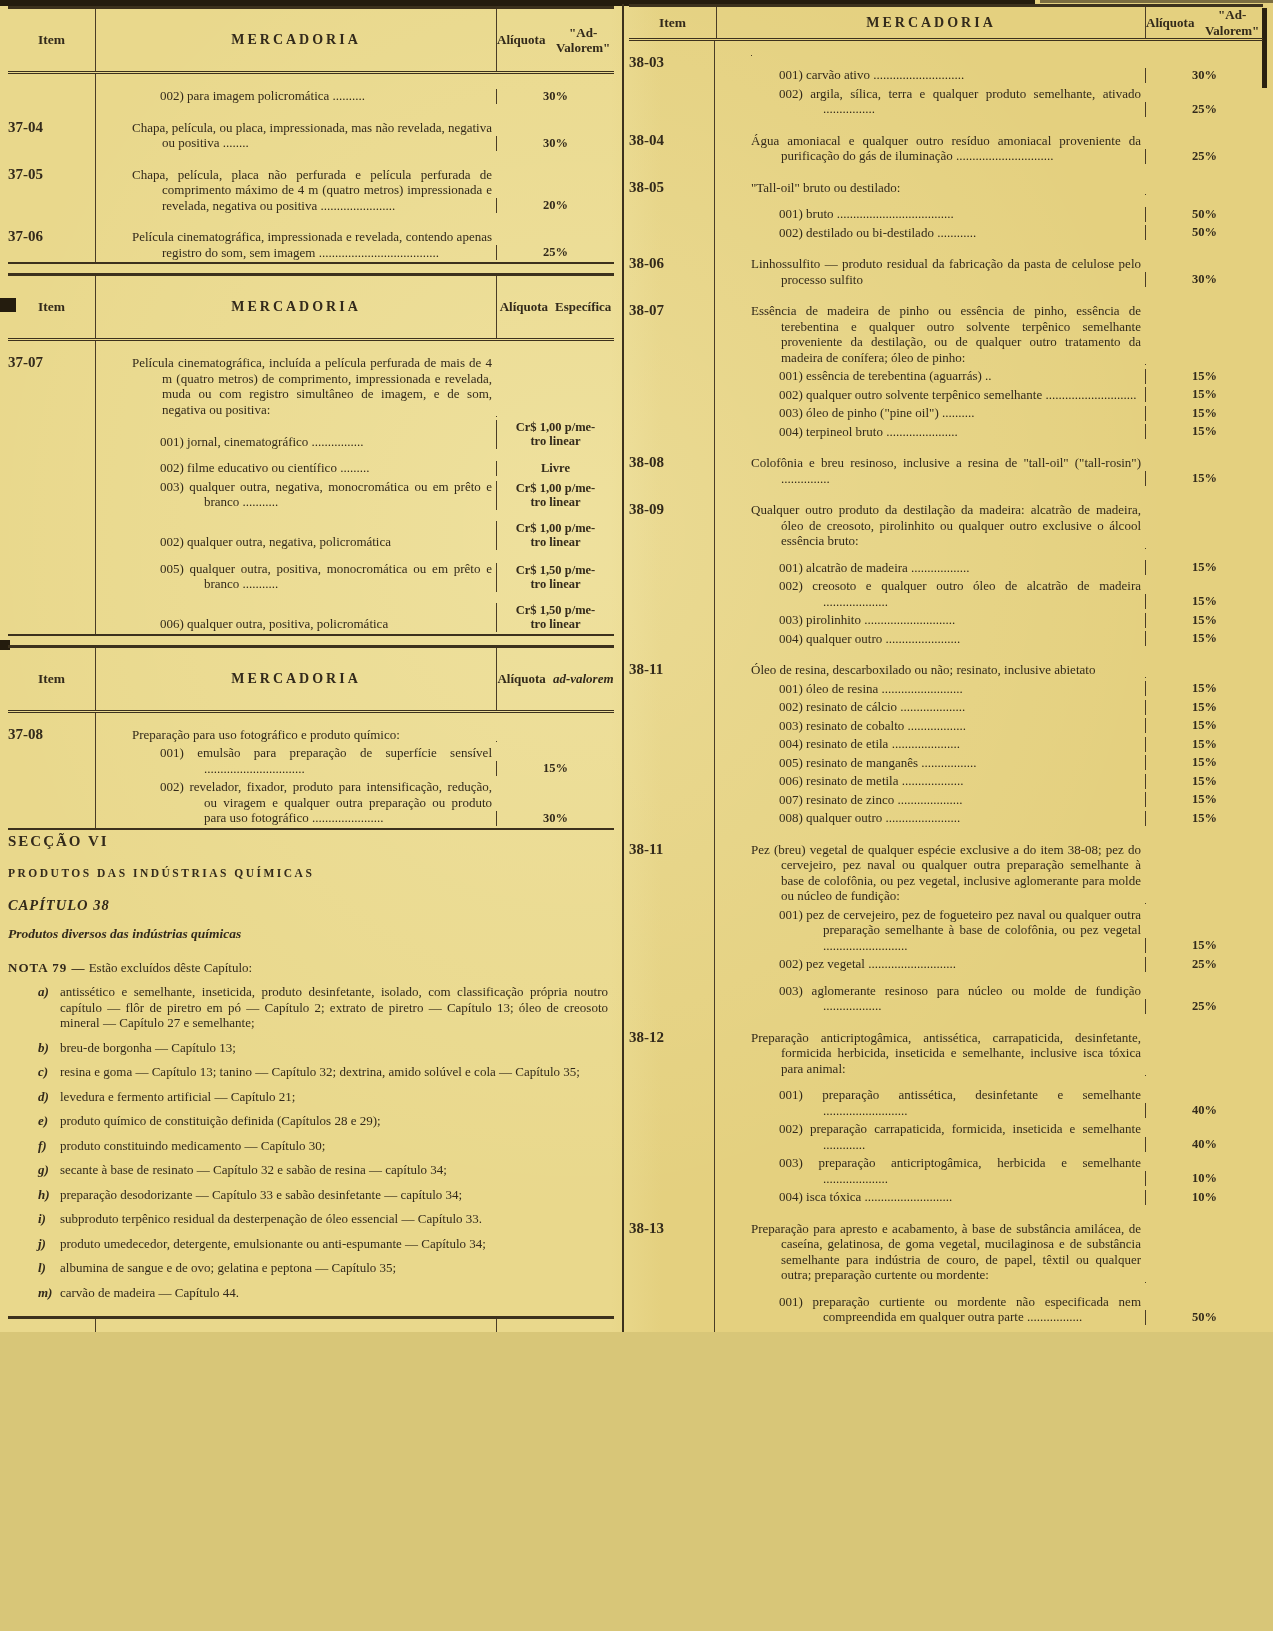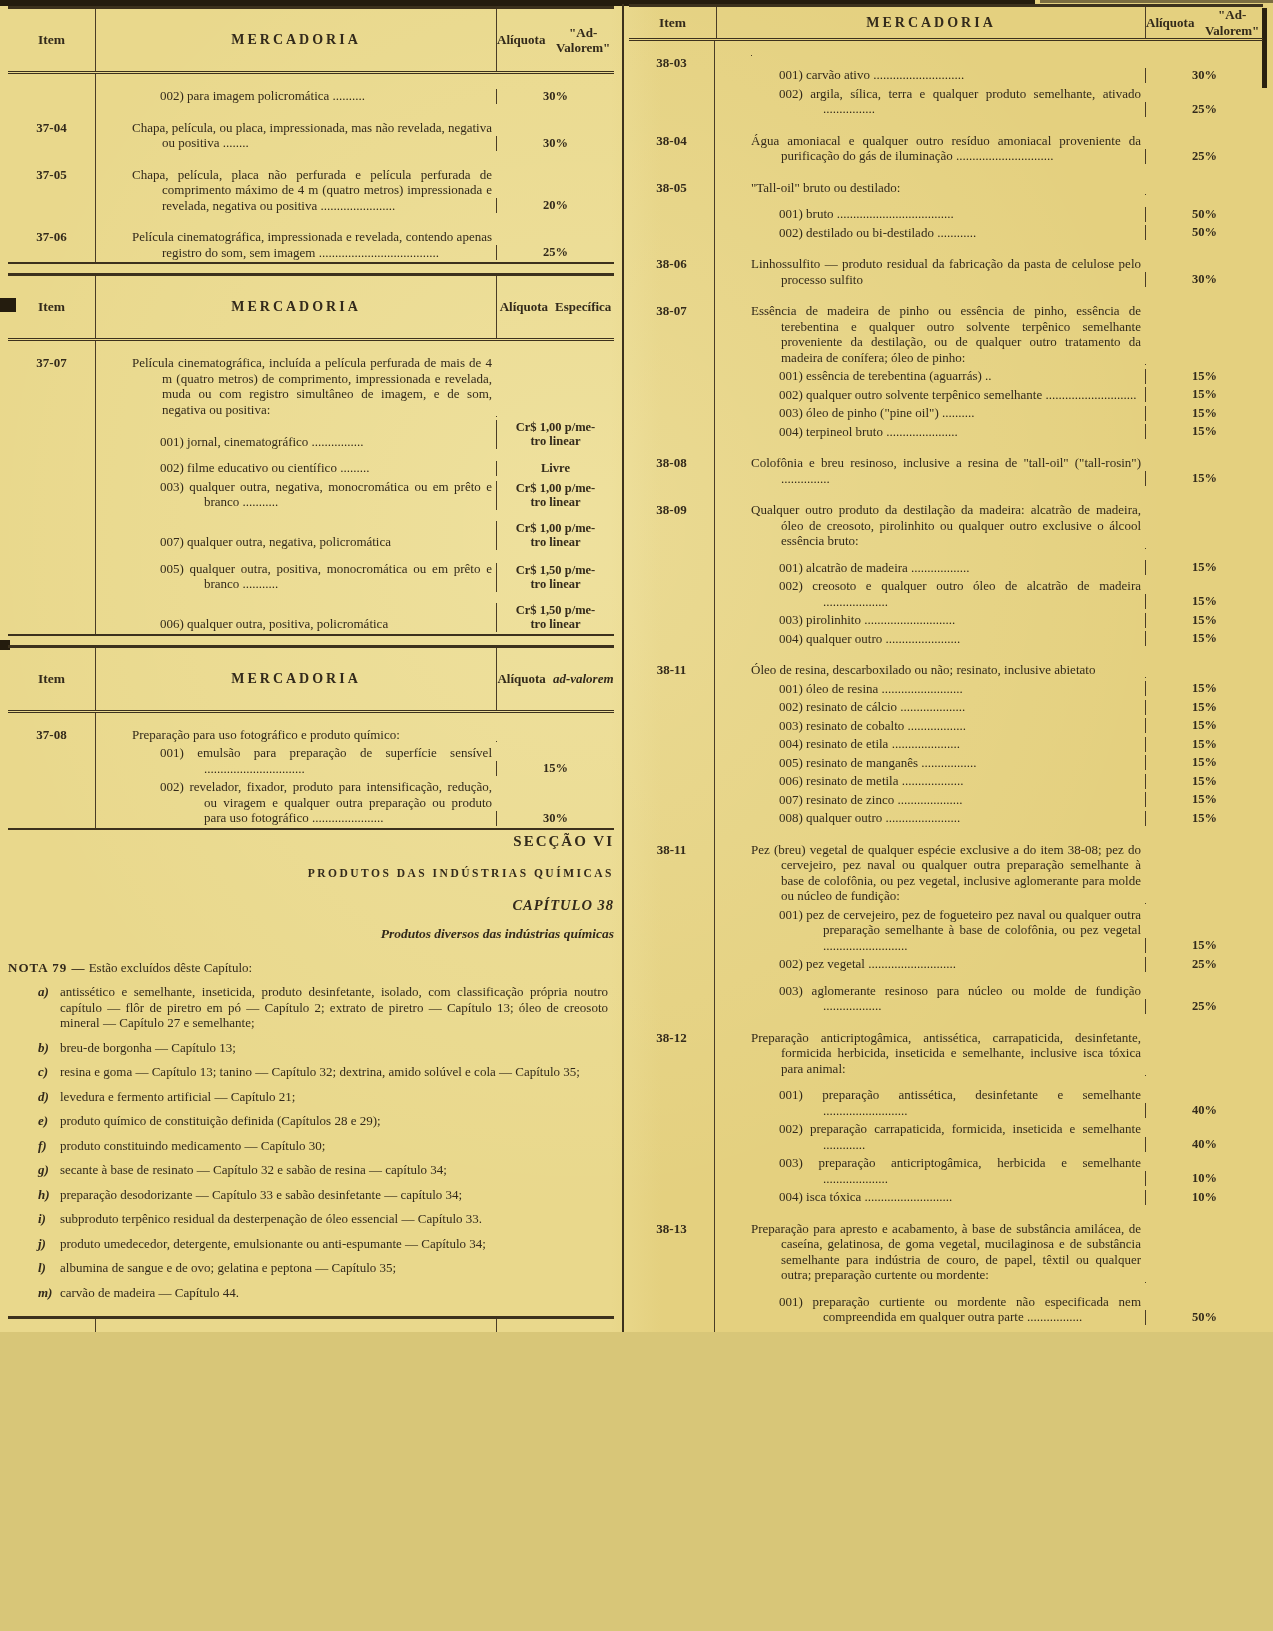--- a/index.html
+++ b/index.html
@@ -54,21 +54,21 @@
   .th-rate{
     width:118px;flex:none;border-left:1.8px solid var(--ink-soft);
     display:flex;flex-direction:row;align-items:center;justify-content:center;gap:7px;
     font-weight:bold;font-size:13px;text-align:center;
   }
   .th-rate .r2.it{font-style:italic;font-weight:bold;}
   .trow{display:flex;align-items:stretch;gap:36px;}
   .trow.filler{flex:1;}
   .icell{
     width:88px;flex:none;border-right:1.8px solid var(--ink-soft);
-    text-align:center;font-weight:bold;font-size:13px;
+    text-align:left;font-weight:bold;font-size:15px;
     padding-top:14px;
   }
   .ccell{flex:1;display:flex;flex-direction:column;padding-top:14px;padding-bottom:2px;}
   .entry{display:flex;align-items:flex-end;}
   .entry + .entry{margin-top:3px;}
   .entry.lead{margin-top:0;}
   .entry.gap{margin-top:11px;}
   .desc{
     flex:1;text-align:justify;padding-right:4px;
     padding-left:30px;text-indent:-30px;
@@ -79,21 +79,21 @@
     display:flex;align-items:flex-end;justify-content:center;
     text-align:center;font-weight:bold;font-size:12.5px;
     white-space:pre-line;padding:0 3px 1px 3px;line-height:14px;
   }
   .tbl-right{height:100%;display:flex;flex-direction:column;}
   .tbl-right .thead{height:72px;}
   .tbl-right .icell{width:86px;}
   .tbl-right .trow:first-of-type .icell,
   .tbl-right .trow:first-of-type .ccell{padding-top:26px;}
   
-  .section{text-align:right;}
+  .section{text-align:left;}
   .sec-title{font-weight:bold;font-size:15px;letter-spacing:2px;margin-top:4px;}
   .sec-produtos{font-weight:bold;font-size:11.5px;letter-spacing:2.5px;margin-top:17px;}
   .sec-cap{font-weight:bold;font-style:italic;font-size:14.5px;letter-spacing:1px;margin-top:16px;}
   .sec-capsub{font-weight:bold;font-style:italic;font-size:13.5px;margin-top:13px;}
   
   .nota{margin-top:18px;padding-right:2px;}
   .nota-head{font-size:13px;}
   .nota-head .nlabel{font-weight:bold;letter-spacing:1px;}
   .nota-item{display:flex;margin-top:9px;}
   .nota-item .nletter{
@@ -183,21 +183,21 @@
             <div class="entry gap">
               <div class="desc sub">002) filme educativo ou científico .........</div>
               <div class="rcell">Livre</div>
             </div>
             <div class="entry">
               <div class="desc sub">003) qualquer outra, negativa, monocromática ou em prêto e branco ...........</div>
               <div class="rcell">Cr$ 1,00 p/me-
 tro linear</div>
             </div>
             <div class="entry gap">
-              <div class="desc sub">007) qualquer outra, negativa, policromática</div>
+              <div class="desc sub">002) qualquer outra, negativa, policromática</div>
               <div class="rcell">Cr$ 1,00 p/me-
 tro linear</div>
             </div>
             <div class="entry gap">
               <div class="desc sub">005) qualquer outra, positiva, monocromática ou em prêto e branco ...........</div>
               <div class="rcell">Cr$ 1,50 p/me-
 tro linear</div>
             </div>
             <div class="entry gap">
               <div class="desc sub">006) qualquer outra, positiva, policromática</div>

